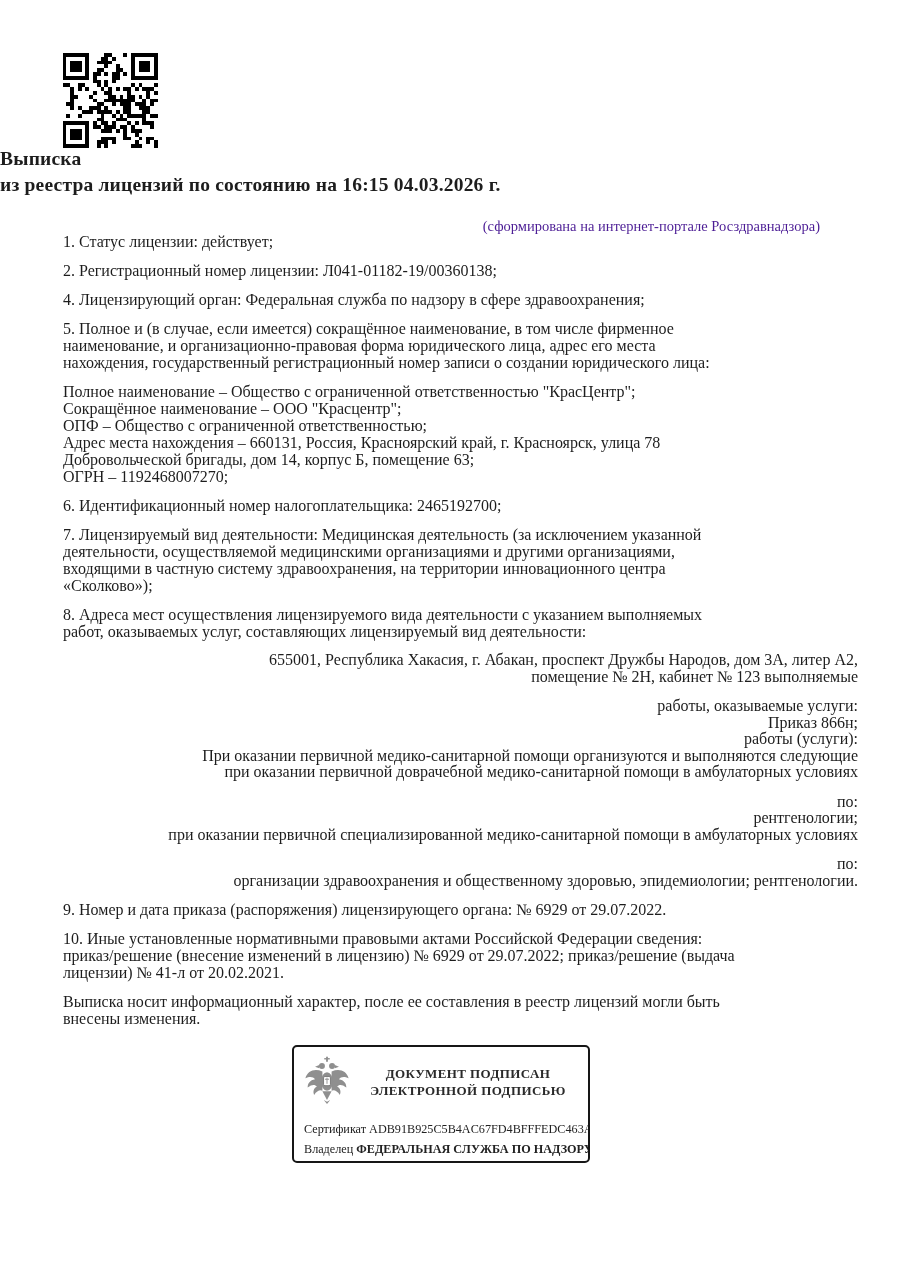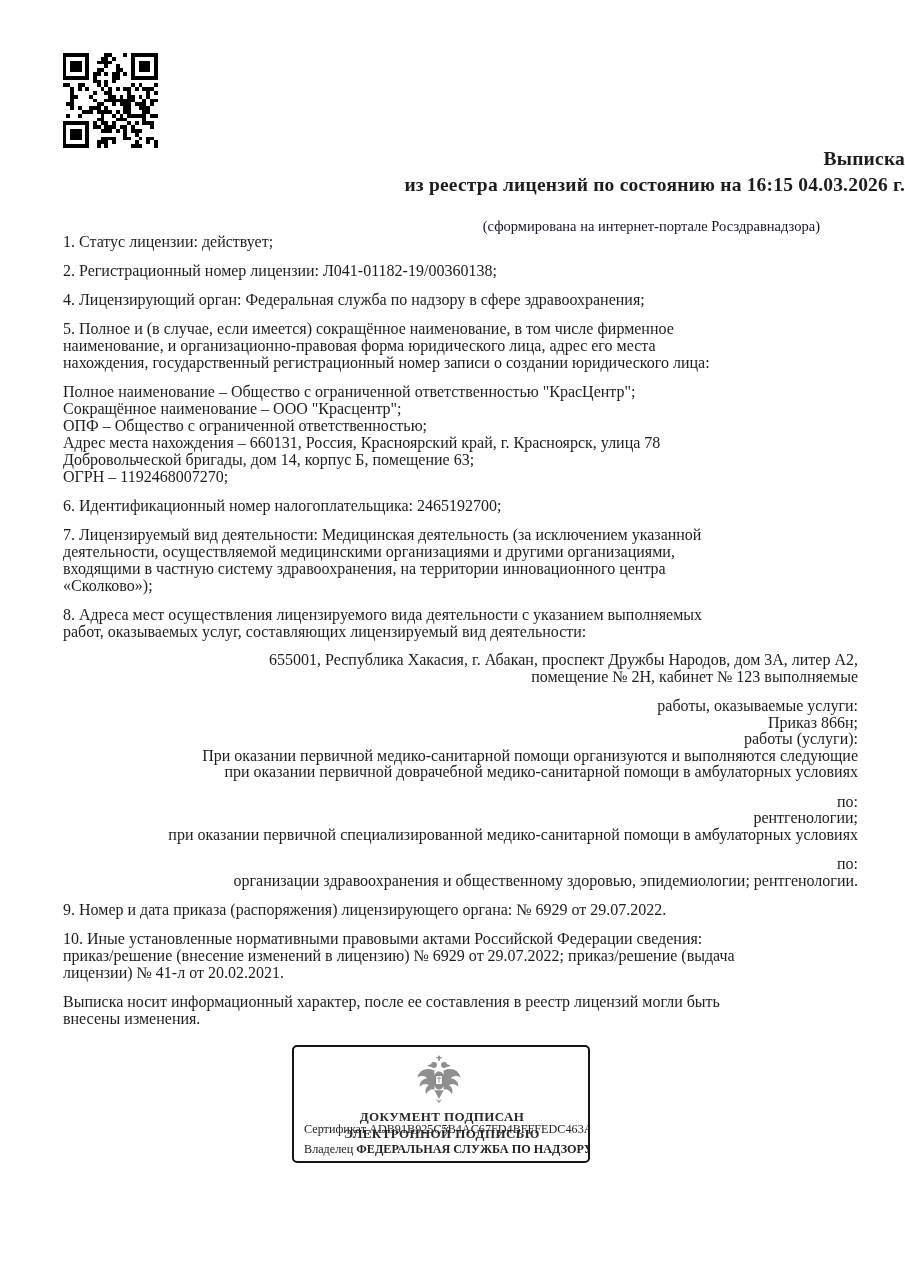--- a/index.html
+++ b/index.html
@@ -11,27 +11,27 @@
     color:#1d1d1d;
     overflow:hidden;
   }
   .qr{
     position:absolute;left:62px;top:53px;
     width:96px;height:95px;
   }
   .qr svg{width:100%;height:100%;}
   .doc-title{
     position:absolute;left:0;top:146px;width:905px;
-    text-align:right;font-weight:bold;
+    text-align:left;font-weight:bold;
     font-size:19.5px;line-height:26px;
     letter-spacing:0.2px;
   }
   .subtitle{
     position:absolute;top:218px;right:85px;
-    font-size:14.5px;color:#0f172a;
+    font-size:14.5px;color:#4c1d95;
   }
   .body-col{
     position:absolute;left:63px;top:233px;width:795px;
   }
   .para{
     margin:0 0 12px 0;
     font-size:16px;line-height:17px;
     white-space:pre-line;
   }
   .block{margin:0 0 12px 0;}
@@ -49,21 +49,21 @@
     box-sizing:border-box;
     margin:18px 0 0 229px;
     width:298px;height:118px;
     border:2px solid #161616;
     border-radius:5px;
     background:#fff;
     overflow:hidden;
   }
   .stamp-head{
     display:flex;align-items:center;
-    padding:7px 8px 0 10px;height:56px;flex-direction:column;
+    padding:7px 8px 0 10px;height:56px;
   }
   .eagle{width:46px;height:54px;flex:none;margin-right:6px;}
   .eagle svg{width:100%;height:100%;}
   .stamp-title{
     flex:1;text-align:center;
     font-weight:bold;font-size:13px;line-height:17px;
     color:#2a2a2a;letter-spacing:0.4px;
   }
   .stamp-lines{
     padding:10px 0 0 10px;

